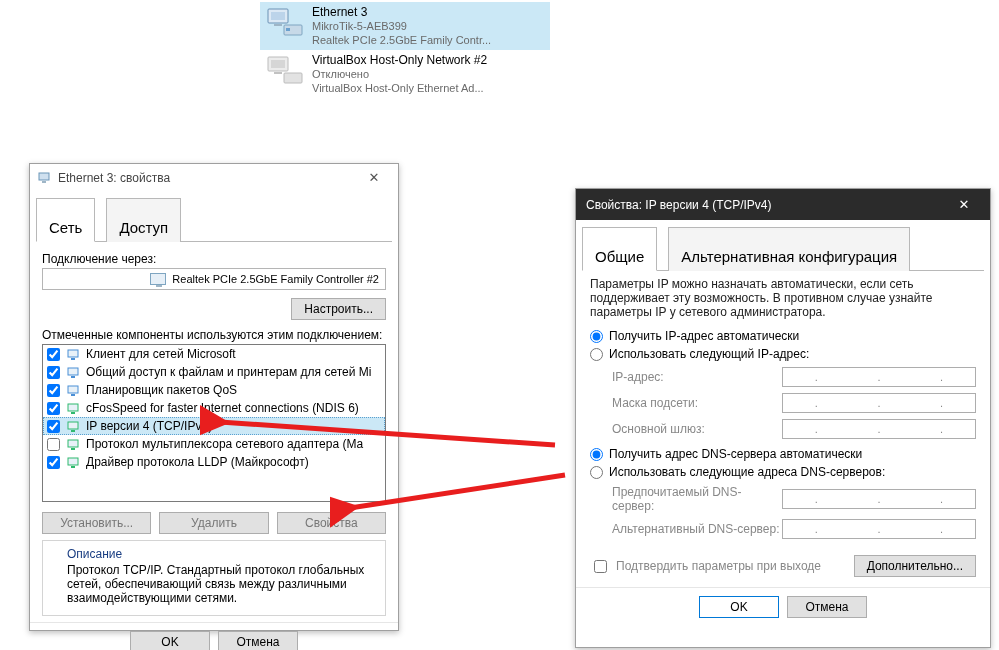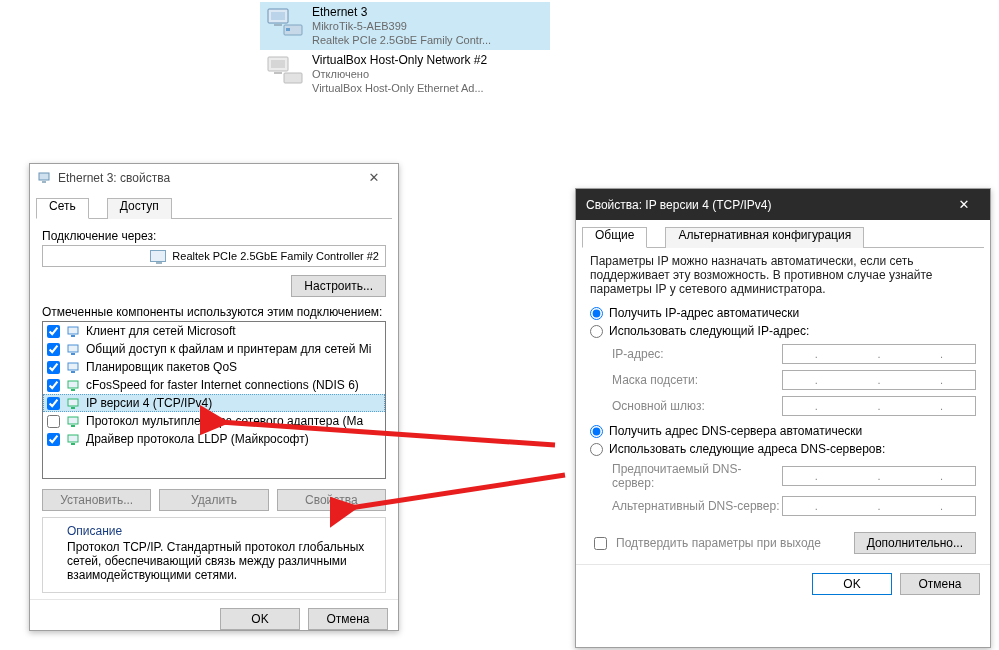--- a/index.html
+++ b/index.html
@@ -63,26 +63,26 @@
   .dlg-close { width: 32px; text-align: center; color: #555; cursor: pointer; font-size: 13px; }
   .dlg-close.dark { color: #fff; }
 
   .tabstrip {
     display: flex;
     position: relative;
     margin: 6px 6px 0 6px;
     border-bottom: 1px solid #b8b8b8;
   }
   .tab {
-    padding: 0 12px 5px 12px;
-    font-size: 12px;
+    padding: 20px 12px 5px 12px;
+    font-size: 15px;
     border: 1px solid #b8b8b8;
     border-bottom: none;
     background: #f4f4f4;
-    margin-right: 18px;
+    margin-right: 11px;
     position: relative;
     top: 1px;
     cursor: default;
   }
   .tab.active {
     background: #fff;
     border-bottom: 1px solid #fff;
   }
 
   .win-btn {
@@ -148,21 +148,21 @@
     margin-top: 4px;
     font-size: 12px;
   }
   #dlg-props .desc-title {
     color: #1a3e82;
     margin: 2px 0 2px 0;
   }
 
   .dlg-footer {
     display: flex;
-    justify-content: flex-end;
+    justify-content: center;
     gap: 8px;
     padding: 8px 10px;
     border-top: 1px solid #e6e6e6;
   }
 
   
   #dlg-ip {
     left: 575px;
     top: 188px;
     width: 416px;

